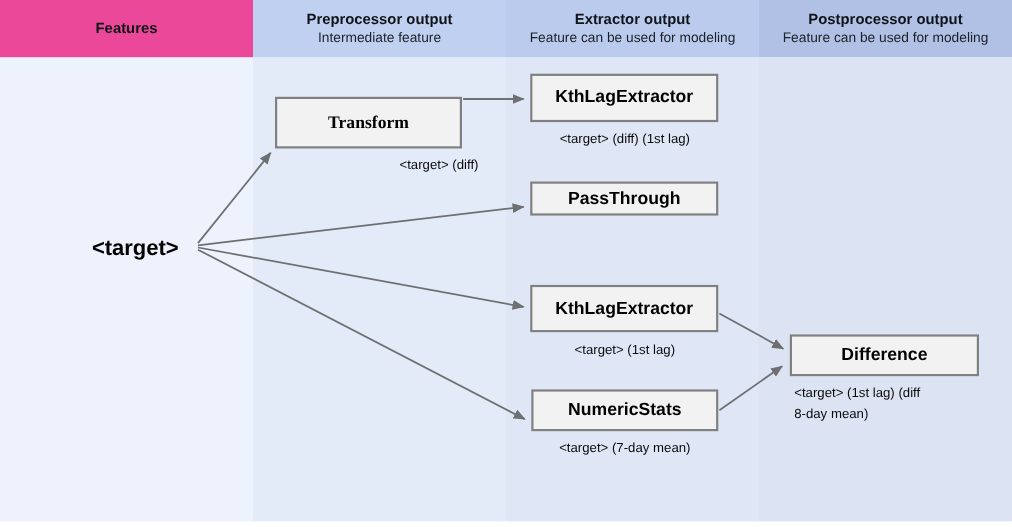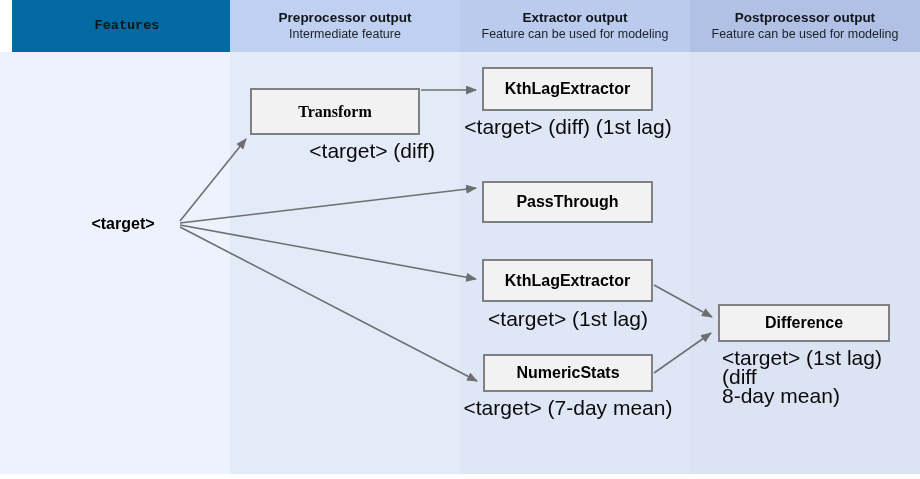--- a/index.html
+++ b/index.html
@@ -6,39 +6,39 @@
   .canvas{
     position:relative;width:920px;height:479px;overflow:hidden;
     font-family:"Liberation Sans",sans-serif;background:#ffffff;
   }
   
   .hdr{position:absolute;top:0;height:52px;width:230px;display:flex;flex-direction:column;
        align-items:center;justify-content:center;gap:1px;text-align:center;}
   .hdr .t{font-weight:bold;font-size:13.5px;color:#101418;line-height:16px;}
   .hdr .s{font-size:12.5px;color:#1c2127;line-height:15px;}
   .hdr .s:empty{display:none;}
-  .hdr0{left:12px;background:#0369a1;font-family:Liberation Mono, monospace;}
+  .hdr0{left:0;background:#ec4899;}
   .hdr1{left:230px;background:#bfd0f0;}
   .hdr2{left:460px;background:#bacbee;}
   .hdr3{left:690px;background:#b0c1e5;}
   .bodycol{position:absolute;top:52px;height:422px;width:230px;}
   .bod0{left:0;background:#edf2fc;}
   .bod1{left:230px;background:#e3eaf8;}
   .bod2{left:460px;background:#dfe7f6;}
   .bod3{left:690px;background:#dce4f4;}
   
   svg.edges{position:absolute;left:0;top:0;width:920px;height:479px;z-index:2;pointer-events:none;}
   svg.edges path.edge{stroke:#6d6f71;stroke-width:1.6;fill:none;}
   
   .node{position:absolute;z-index:3;box-sizing:border-box;background:#f2f2f2;
         border:2px solid #7e8082;display:flex;align-items:center;justify-content:center;}
   .node .nt{font-weight:bold;font-size:16px;color:#000;}
-  .cap{position:absolute;z-index:3;font-size:21px;color:#0a0a0a;text-align:center;line-height:19px;}
+  .cap{position:absolute;z-index:3;font-size:12px;color:#0a0a0a;text-align:center;line-height:19px;}
   .cap.left{text-align:left;}
-  .srcLabel{position:absolute;z-index:3;font-weight:bold;font-size:16px;color:#000;text-align:center;}
+  .srcLabel{position:absolute;z-index:3;font-weight:bold;font-size:20px;color:#000;text-align:center;}
 </style>
 </head>
 <body>
 
 <div class="canvas">
 
   <div class="bodycol bod0"></div>
   <div class="bodycol bod1"></div>
   <div class="bodycol bod2"></div>
   <div class="bodycol bod3"></div>
@@ -80,21 +80,21 @@
   <div class="node" style="left:250px;top:88px;width:170px;height:47px;font-family:Liberation Serif, serif;">
     <span class="nt">Transform</span>
   </div>
   <div class="cap" style="left:235px;top:141px;width:200px;text-align:right;">&lt;target&gt; (diff)</div>
 
   <div class="node" style="left:482px;top:67px;width:171px;height:44px;">
     <span class="nt">KthLagExtractor</span>
   </div>
   <div class="cap" style="left:458px;top:117px;width:220px;">&lt;target&gt; (diff) (1st lag)</div>
 
-  <div class="node" style="left:482px;top:165px;width:171px;height:42px;margin-top:16px;">
+  <div class="node" style="left:482px;top:165px;width:171px;height:31px;">
     <span class="nt">PassThrough</span>
   </div>
 
   <div class="node" style="left:482px;top:259px;width:171px;height:43px;">
     <span class="nt">KthLagExtractor</span>
   </div>
   <div class="cap" style="left:468px;top:309px;width:200px;">&lt;target&gt; (1st lag)</div>
 
   <div class="node" style="left:483px;top:354px;width:170px;height:38px;">
     <span class="nt">NumericStats</span>

